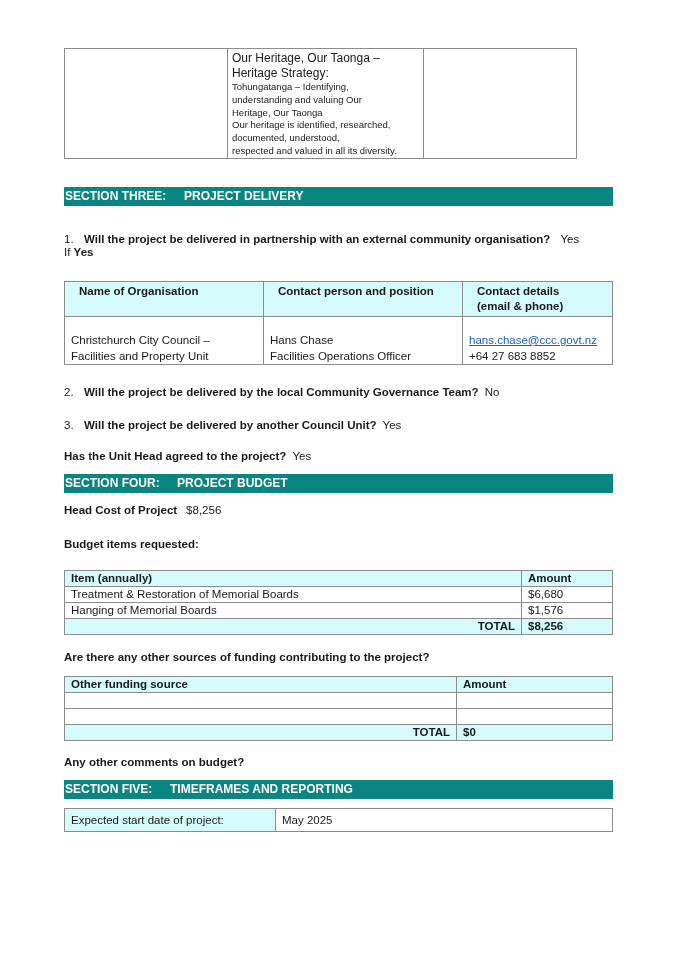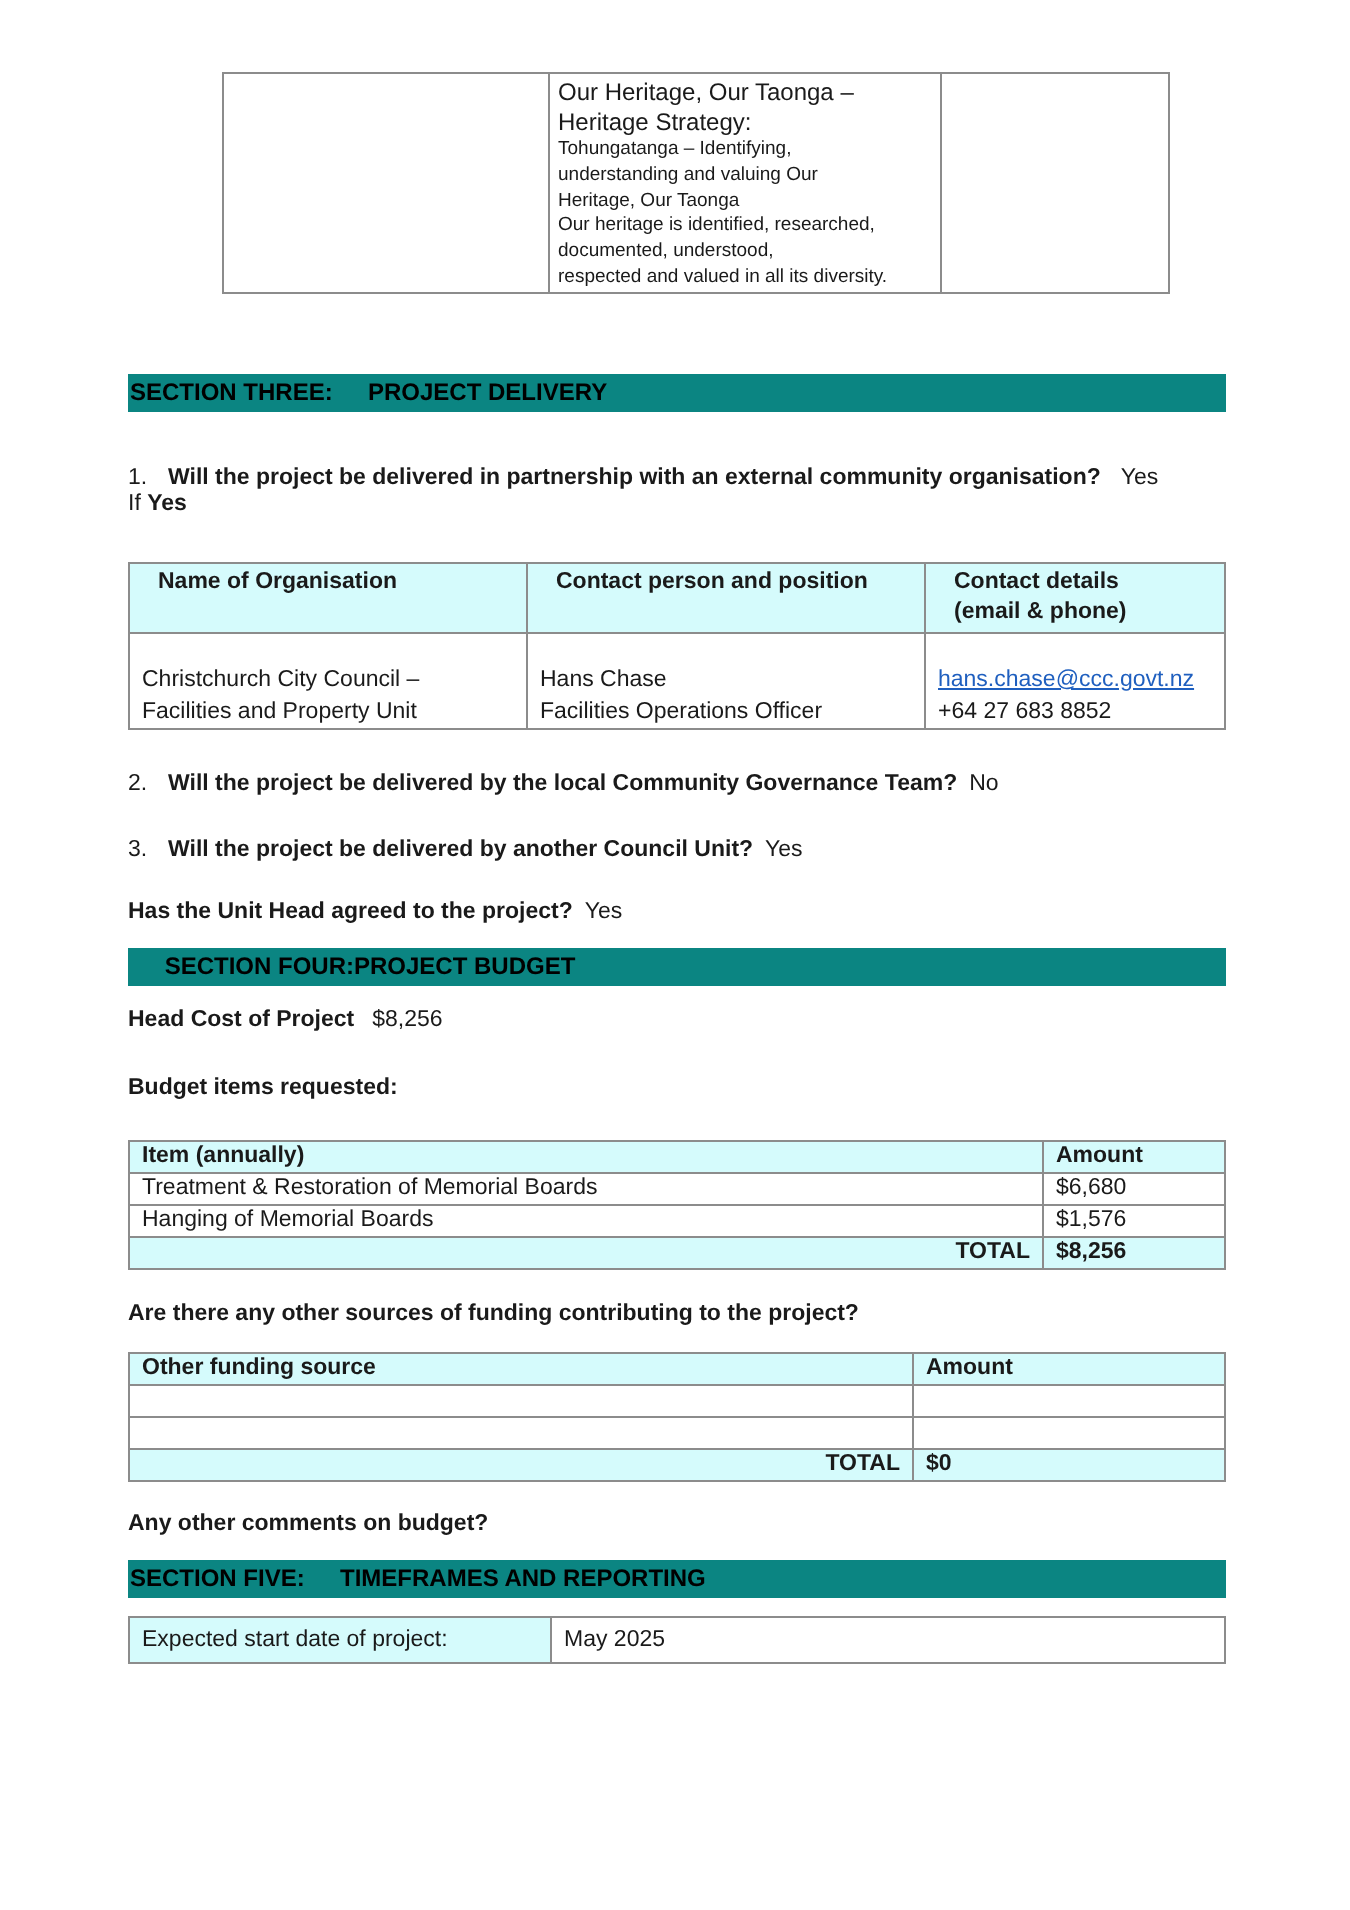--- a/index.html
+++ b/index.html
@@ -5,30 +5,30 @@
   html, body { margin: 0; padding: 0; background: #ffffff; }
   body {
     width: 675px; height: 955px; position: relative; overflow: hidden;
     font-family: "Liberation Sans", sans-serif; color: #1a1a1a; font-size: 11.5px;
   }
   .abs { position: absolute; }
   table { border-collapse: collapse; }
   td, th { border: 1px solid #8c8c8c; vertical-align: top; }
 
   
-  .heritage { left: 64px; top: 36px; width: 474px; height: 109px; margin-left: 47px; }
+  .heritage { left: 64px; top: 48px; width: 513px; height: 109px; }
   .heritage td { padding: 0; }
   .heritage .c1 { width: 162px; }
   .heritage .c2 { width: 187px; padding: 2px 4px 0 4px; }
   .heritage .big { font-size: 12px; line-height: 15px; }
   .heritage .small { font-size: 9.5px; line-height: 12.8px; }
 
   .section-bar {
     position: absolute; left: 64px; width: 549px; height: 19px;
-    background: #0b8582; color: #000000; font-weight: bold; font-size: 12px;
+    background: #0b8582; color: #ffffff; font-weight: bold; font-size: 12px;
     line-height: 19px; padding-left: 1px; box-sizing: border-box;
     display: flex;
   }
   .section-bar .lbl { display: inline-block; }
   .q { font-size: 11.5px; }
   .q b { font-weight: bold; }
   .q .ans { font-weight: normal; margin-left: 6px; }
   .q .num { display: inline-block; width: 20px; }
 
   .org { left: 64px; top: 281px; width: 549px; }
@@ -119,21 +119,21 @@
 </div>
 
 <div class="abs q" style="left:64px; top:419px;">
   <span class="num">3.</span><b>Will the project be delivered by another Council Unit?</b><span class="ans">Yes</span>
 </div>
 
 <div class="abs q" style="left:64px; top:450px;">
   <b>Has the Unit Head agreed to the project?</b><span class="ans">Yes</span>
 </div>
 
-<div class="section-bar" style="top:474px;text-align:right;">
+<div class="section-bar" style="top:474px;">
   <span class="lbl" style="width:112px;">SECTION FOUR:</span>
   <span class="lbl">PROJECT BUDGET</span>
 </div>
 
 <div class="abs q" style="left:64px; top:504px;">
   <b>Head Cost of Project</b><span class="ans" style="margin-left:9px;">$8,256</span>
 </div>
 
 <div class="abs q" style="left:64px; top:538px;">
   <b>Budget items requested:</b>

